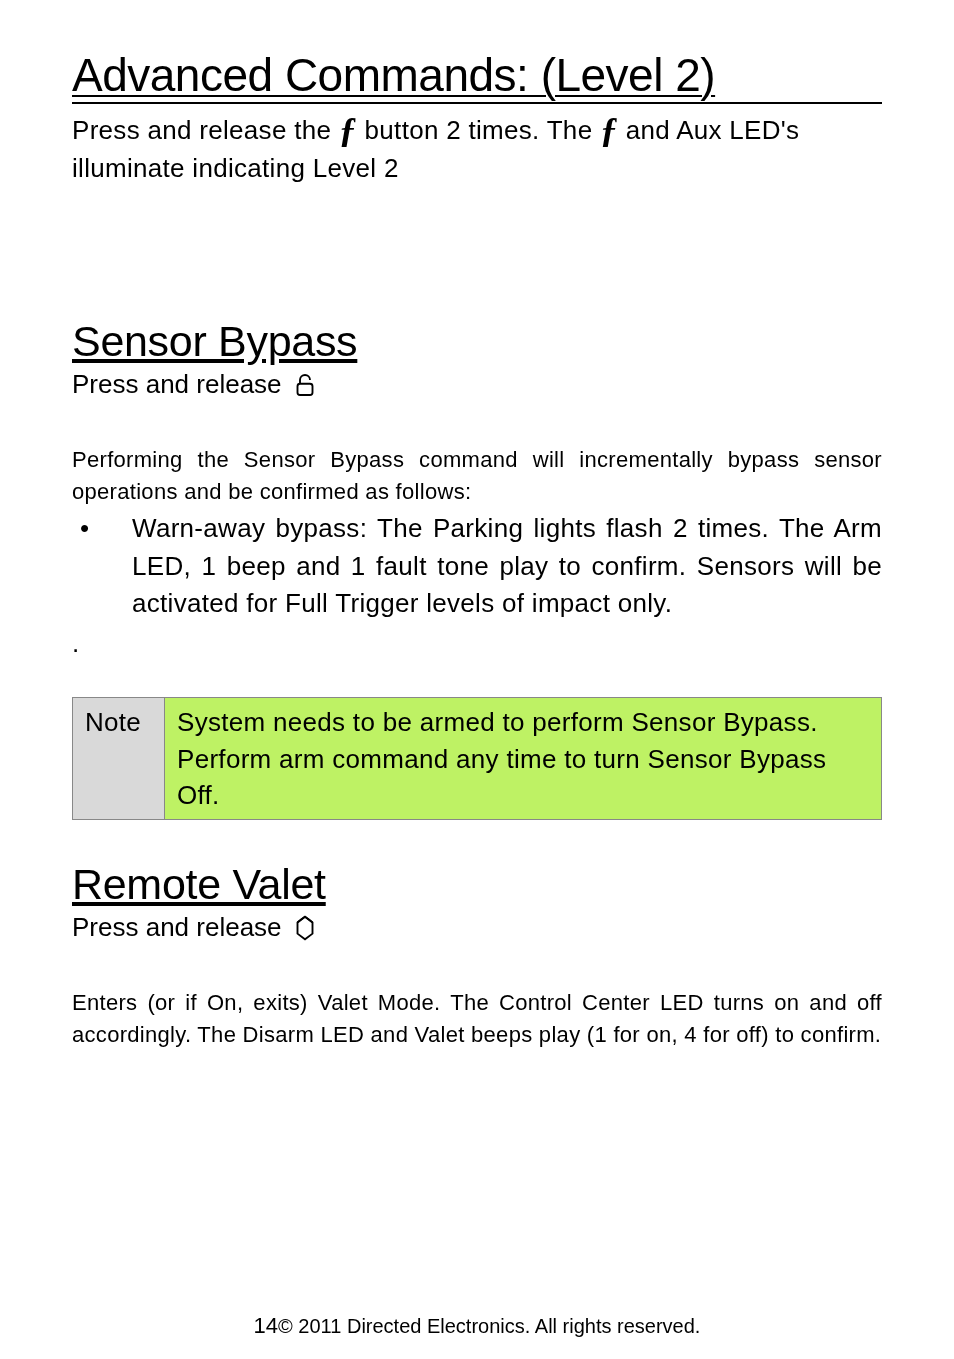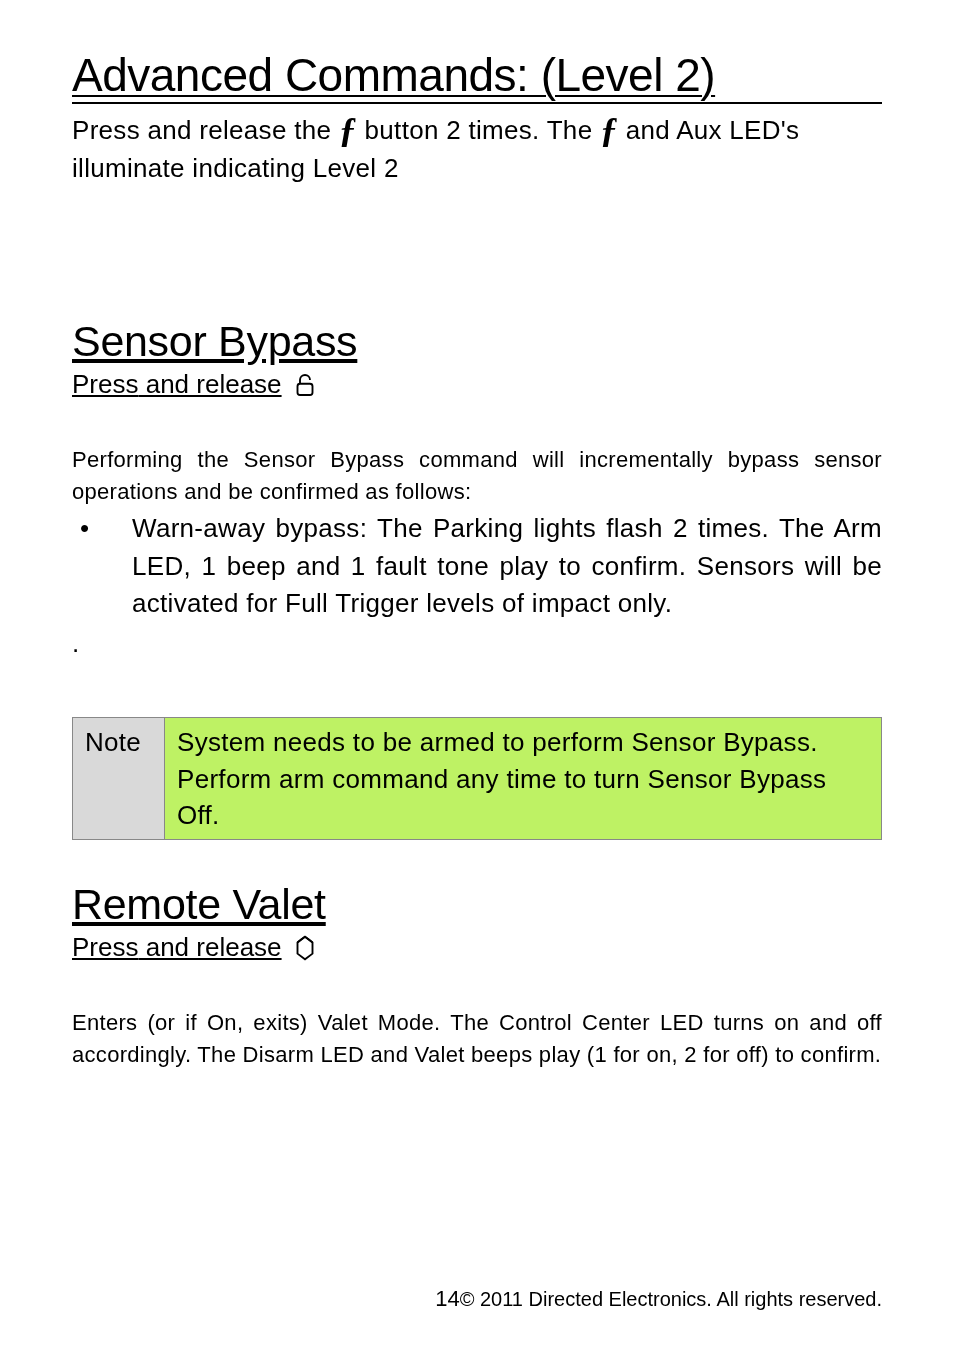--- a/index.html
+++ b/index.html
@@ -61,21 +61,20 @@
     .section-heading.remote-valet {
       margin-top: 40px;
     }
     .press-line {
       font-size: 26px;
       font-weight: 300;
       line-height: 1.45;
       display: flex;
       align-items: center;
       gap: 8px;
-      text-decoration: underline;
     }
     .press-line .bold {
       font-weight: 400;
     }
     .lock-icon {
       width: 30px;
       height: 30px;
       display: inline-block;
       vertical-align: middle;
     }
@@ -115,21 +114,21 @@
       left: 8px;
       top: 0;
       font-size: 26px;
     }
     ul.bullets li .bullet-bold {
       font-weight: 400;
     }
     .note-table {
       border-collapse: collapse;
       width: 100%;
-      margin-top: 56px;
+      margin-top: 36px;
       border-radius: 24px;
     }
     .note-table td {
       border: 1px solid #888;
       padding: 6px 12px;
       font-size: 26px;
       font-weight: 300;
       line-height: 1.4;
       vertical-align: top;
       letter-spacing: 0.3px;
@@ -143,25 +142,25 @@
       background: #bef264;
     }
     .dot-line {
       font-size: 26px;
       font-weight: 300;
       line-height: 1.4;
       margin-top: 2px;
     }
     .footer {
       position: absolute;
-      bottom: 47px;
+      bottom: 20px;
       left: 72px;
       right: 72px;
       display: flex;
-      justify-content: flex-end;
+      justify-content: center;
       align-items: baseline;
     }
     .page-number {
       font-size: 22px;
       font-weight: 300;
     }
     .copyright {
       font-size: 20px;
       font-weight: 300;
     }
@@ -210,18 +209,18 @@
   <span><span class="bold">Press</span><span> and release </span></span>
   <span class="aux-icon">
     <svg viewBox="0 0 24 24" fill="none" stroke="#000" stroke-width="1.5">
       <path d="M12 3 L18 7.5 L18 16.5 L12 21 L6 16.5 L6 7.5 Z"></path>
       <path d="M12 3 Q 15 5 18 7.5" fill="none"></path>
       <path d="M6 7.5 Q 9 5 12 3" fill="none"></path>
     </svg>
   </span>
 </p>
 
-<p class="body-text no-top">Enters (or if On, exits) Valet Mode. The Control Center LED turns on and off accordingly. The Disarm LED and Valet beeps play (1 for on, 2 for off) to confirm.</p>
+<p class="body-text no-top">Enters (or if On, exits) Valet Mode. The Control Center LED turns on and off accordingly. The Disarm LED and Valet beeps play (1 for on, 4 for off) to confirm.</p>
 
 <div class="footer">
   <span class="page-number">14</span>
   <span class="copyright">© 2011 Directed Electronics. All rights reserved.</span>
 </div>
 
 </body></html>

